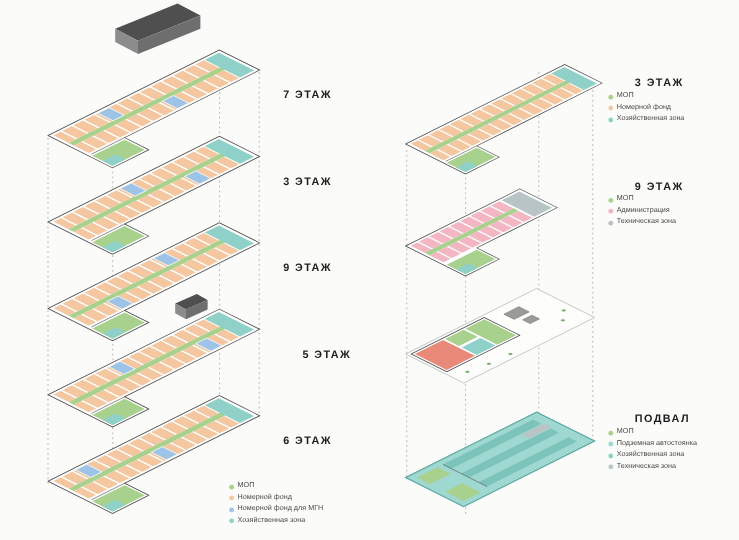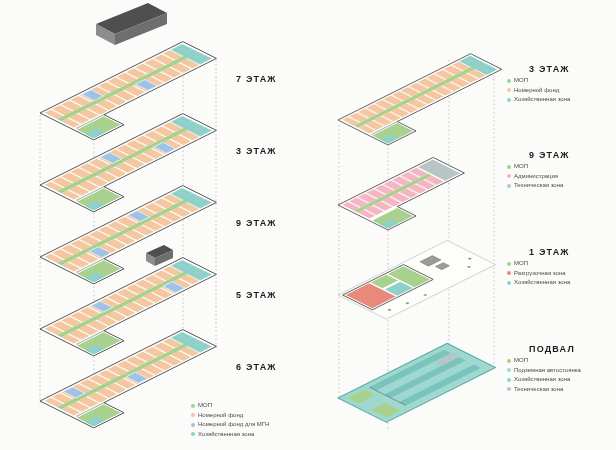--- a/index.html
+++ b/index.html
@@ -166,21 +166,21 @@
     <g>
       <path class="vol-top" d="M146,253 L164,245 L173,250 L155,258 Z"></path>
       <path class="vol-l" d="M146,253 L155,258 L155,266 L146,261 Z"></path>
       <path class="vol-r" d="M155,258 L173,250 L173,258 L155,266 Z"></path>
     </g>
   </svg>
 
   <div class="floor-label abs" style="left:236px;top:74px">7 ЭТАЖ</div>
   <div class="floor-label abs" style="left:236px;top:146px">3 ЭТАЖ</div>
   <div class="floor-label abs" style="left:236px;top:218px">9 ЭТАЖ</div>
-  <div class="floor-label abs" style="left:236px;top:290px">5 ЭТАЖ</div>
+  <div class="floor-label abs" style="left:252px;top:290px">5 ЭТАЖ</div>
   <div class="floor-label abs" style="left:236px;top:362px">6 ЭТАЖ</div>
 
   <div class="legend abs" style="left:191px;top:402px">
     <div class="legend-item">
       <span class="dot" style="background: rgb(169, 209, 142);"></span>
       <span>МОП</span>
     </div>
     <div class="legend-item">
       <span class="dot" style="background: rgb(244, 199, 161);"></span>
       <span>Номерной фонд</span>
@@ -224,37 +224,20 @@
         <span class="dot" style="background: rgb(244, 182, 194);"></span>
         <span>Администрация</span>
       </div>
       <div class="legend-item">
         <span class="dot" style="background: rgb(185, 196, 199);"></span>
         <span>Техническая зона</span>
       </div>
     </div>
   </div>
 
-  <div class="floor-block abs" style="left:507px;top:247px">
-    <div class="floor-title">1 ЭТАЖ</div>
-    <div class="legend">
-      <div class="legend-item">
-        <span class="dot" style="background: rgb(169, 209, 142);"></span>
-        <span>МОП</span>
-      </div>
-      <div class="legend-item">
-        <span class="dot" style="background: rgb(232, 137, 122);"></span>
-        <span>Разгрузочная зона</span>
-      </div>
-      <div class="legend-item">
-        <span class="dot" style="background: rgb(143, 209, 200);"></span>
-        <span>Хозяйственная зона</span>
-      </div>
-    </div>
-  </div>
 
   <div class="floor-block abs" style="left:507px;top:344px">
     <div class="floor-title">ПОДВАЛ</div>
     <div class="legend">
       <div class="legend-item">
         <span class="dot" style="background: rgb(169, 209, 142);"></span>
         <span>МОП</span>
       </div>
       <div class="legend-item">
         <span class="dot" style="background: rgb(158, 216, 208);"></span>

